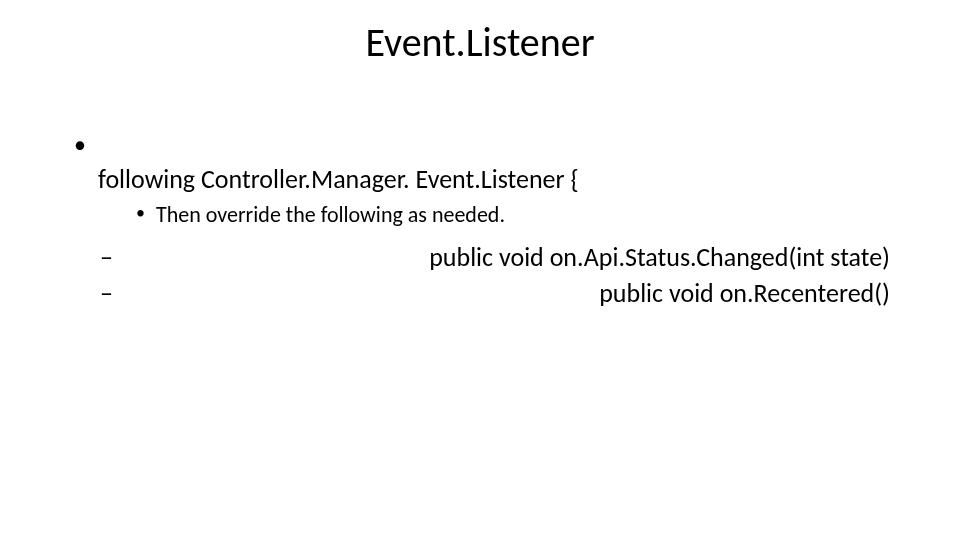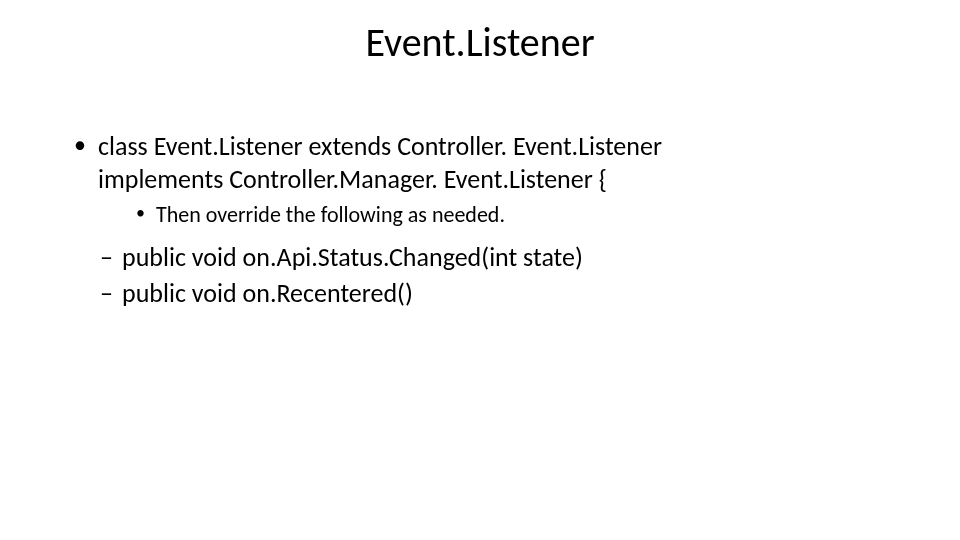--- a/index.html
+++ b/index.html
@@ -76,39 +76,40 @@
   ul.level3 {
     list-style: none;
     margin: 4px 0 0 0;
     padding: 0 0 0 2px;
     font-size: 26px;
   }
   ul.level3 > li {
     position: relative;
     padding-left: 22px;
     margin-bottom: 4px;
+    text-align: right;
   }
   ul.level3 > li::before {
     content: "–";
     position: absolute;
     left: 0;
     top: 0;
   }
 </style>
 </head>
 <body>
 
 <div class="slide">
   <div class="title">Event.Listener</div>
 
   <div class="body">
     <ul class="level1">
       <li>
-        <span>class Event.Listener extends Controller. Event.Listener</span><br>
-        <span>implements Controller.Manager. Event.Listener {</span>
+        <br>
+        <span>following Controller.Manager. Event.Listener {</span>
 
         <ul class="level2">
           <li>Then override the following as needed.</li>
         </ul>
 
         <ul class="level3">
           <li>public void on.Api.Status.Changed(int state)</li>
           <li>public void on.Recentered()</li>
         </ul>
       </li>

